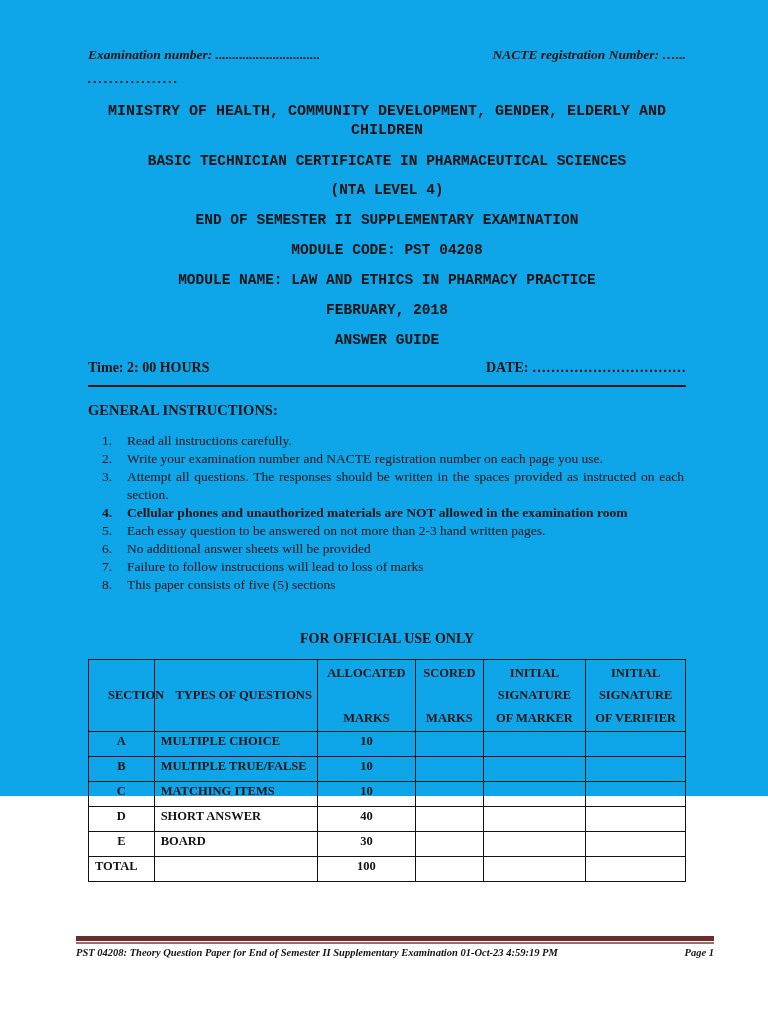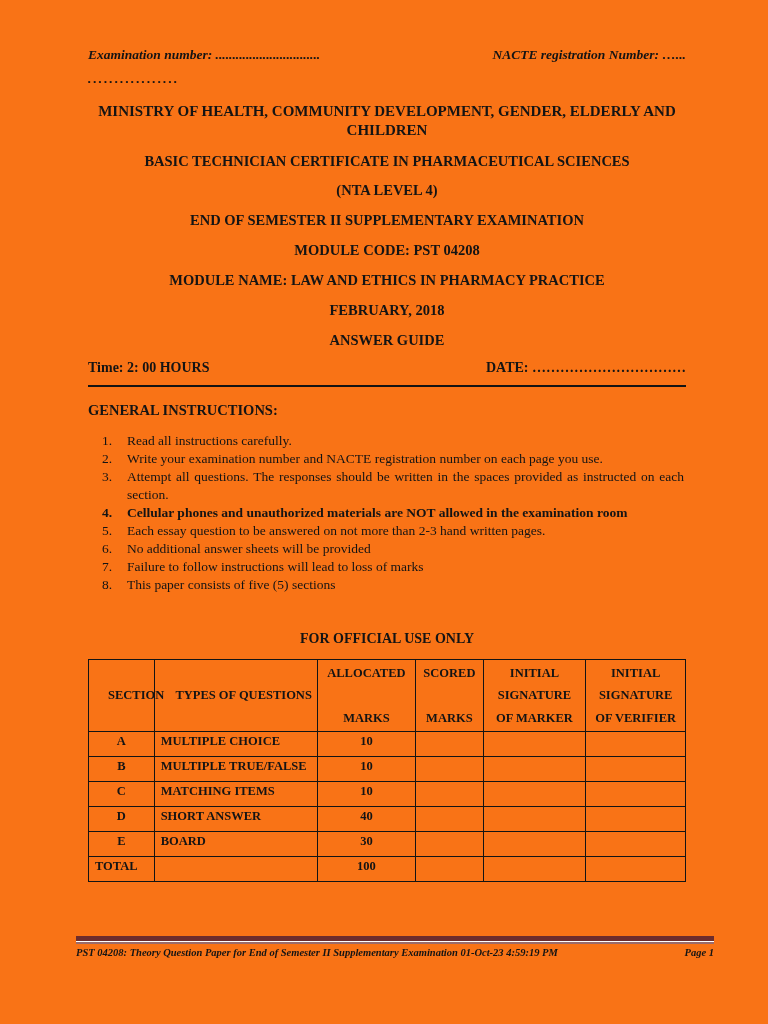--- a/index.html
+++ b/index.html
@@ -6,22 +6,22 @@
   html, body { width: 768px; height: 1024px; }
   body {
     background: #ffffff;
     font-family: "Liberation Serif", serif;
     color: #141414;
     overflow: hidden;
   }
   .page {
     position: relative;
     width: 768px;
-    height: 1024px;
-    background: #f97316;
+    height: 796px;
+    background: #0ea5e9;
   }
   .content { padding: 46px 82px 0 88px; }
 
   
   .exam-line {
     display: flex;
     justify-content: space-between;
     font-weight: bold;
     font-style: italic;
     font-size: 13.5px;
@@ -29,21 +29,21 @@
   }
   .exam-dots {
     font-weight: bold;
     font-style: italic;
     font-size: 13.5px;
     margin-top: 7px;
     letter-spacing: 2px;
   }
 
   
-  .titles { margin-top: 15px; text-align: center; }
+  .titles { margin-top: 15px; text-align: center; font-family: Liberation Mono, monospace; }
   .title {
     font-weight: bold;
     font-size: 14.5px;
     line-height: 1.3;
     margin-bottom: 11px;
   }
   .title-main {
     font-size: 15px;
     max-width: 580px;
     margin-left: auto;

